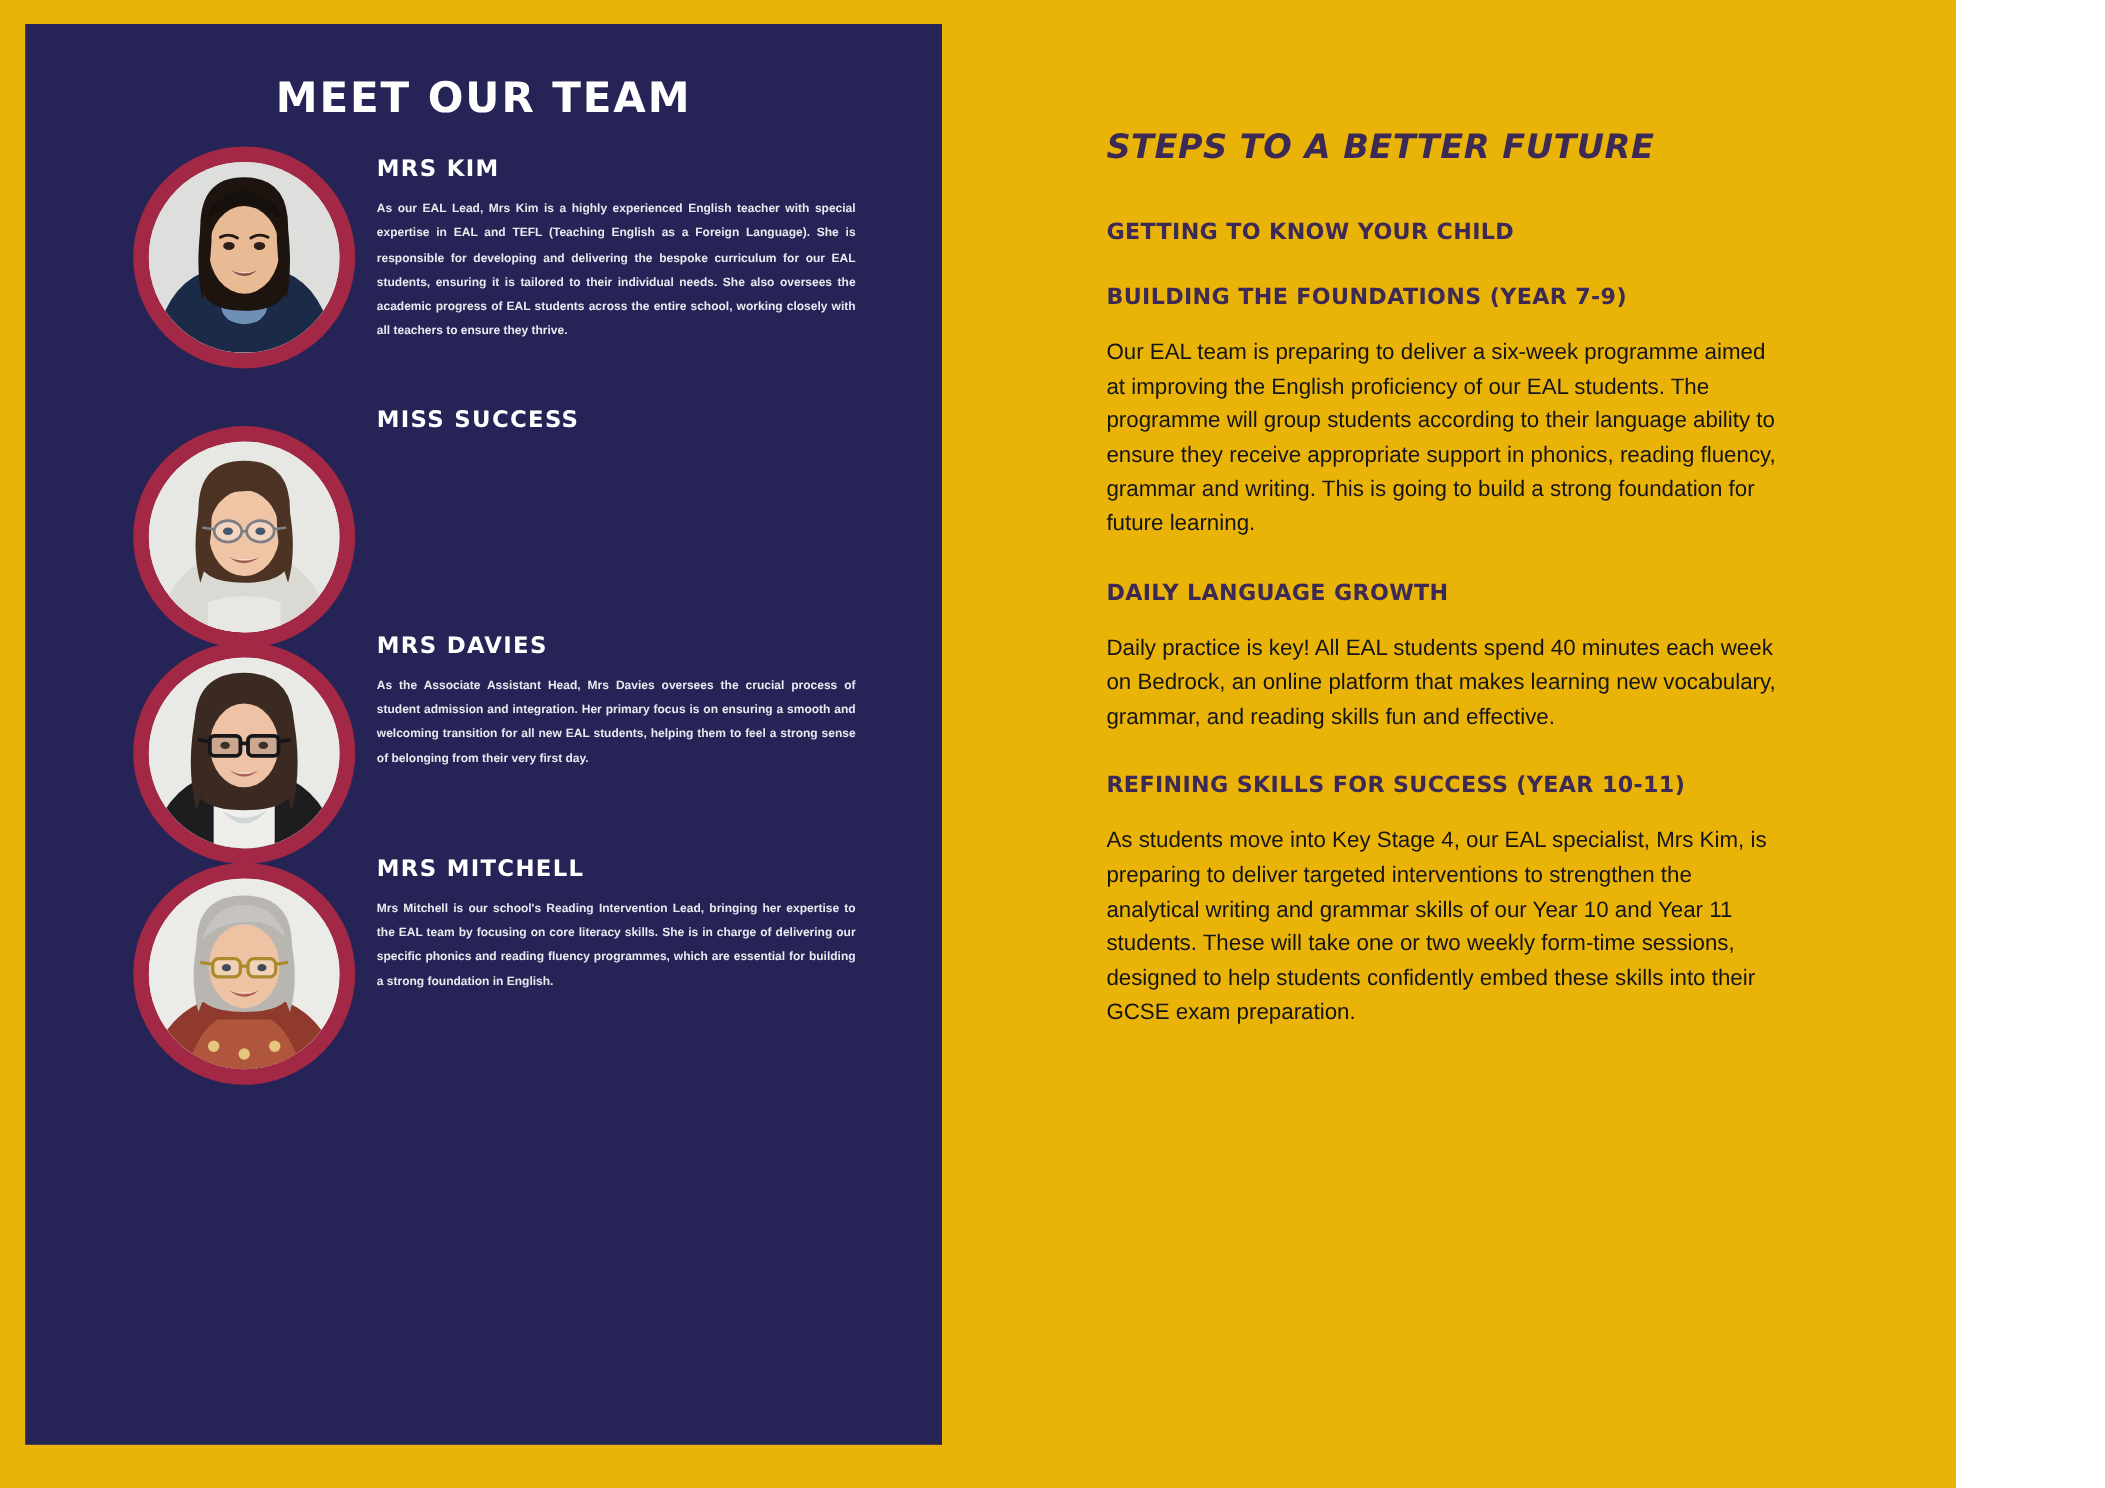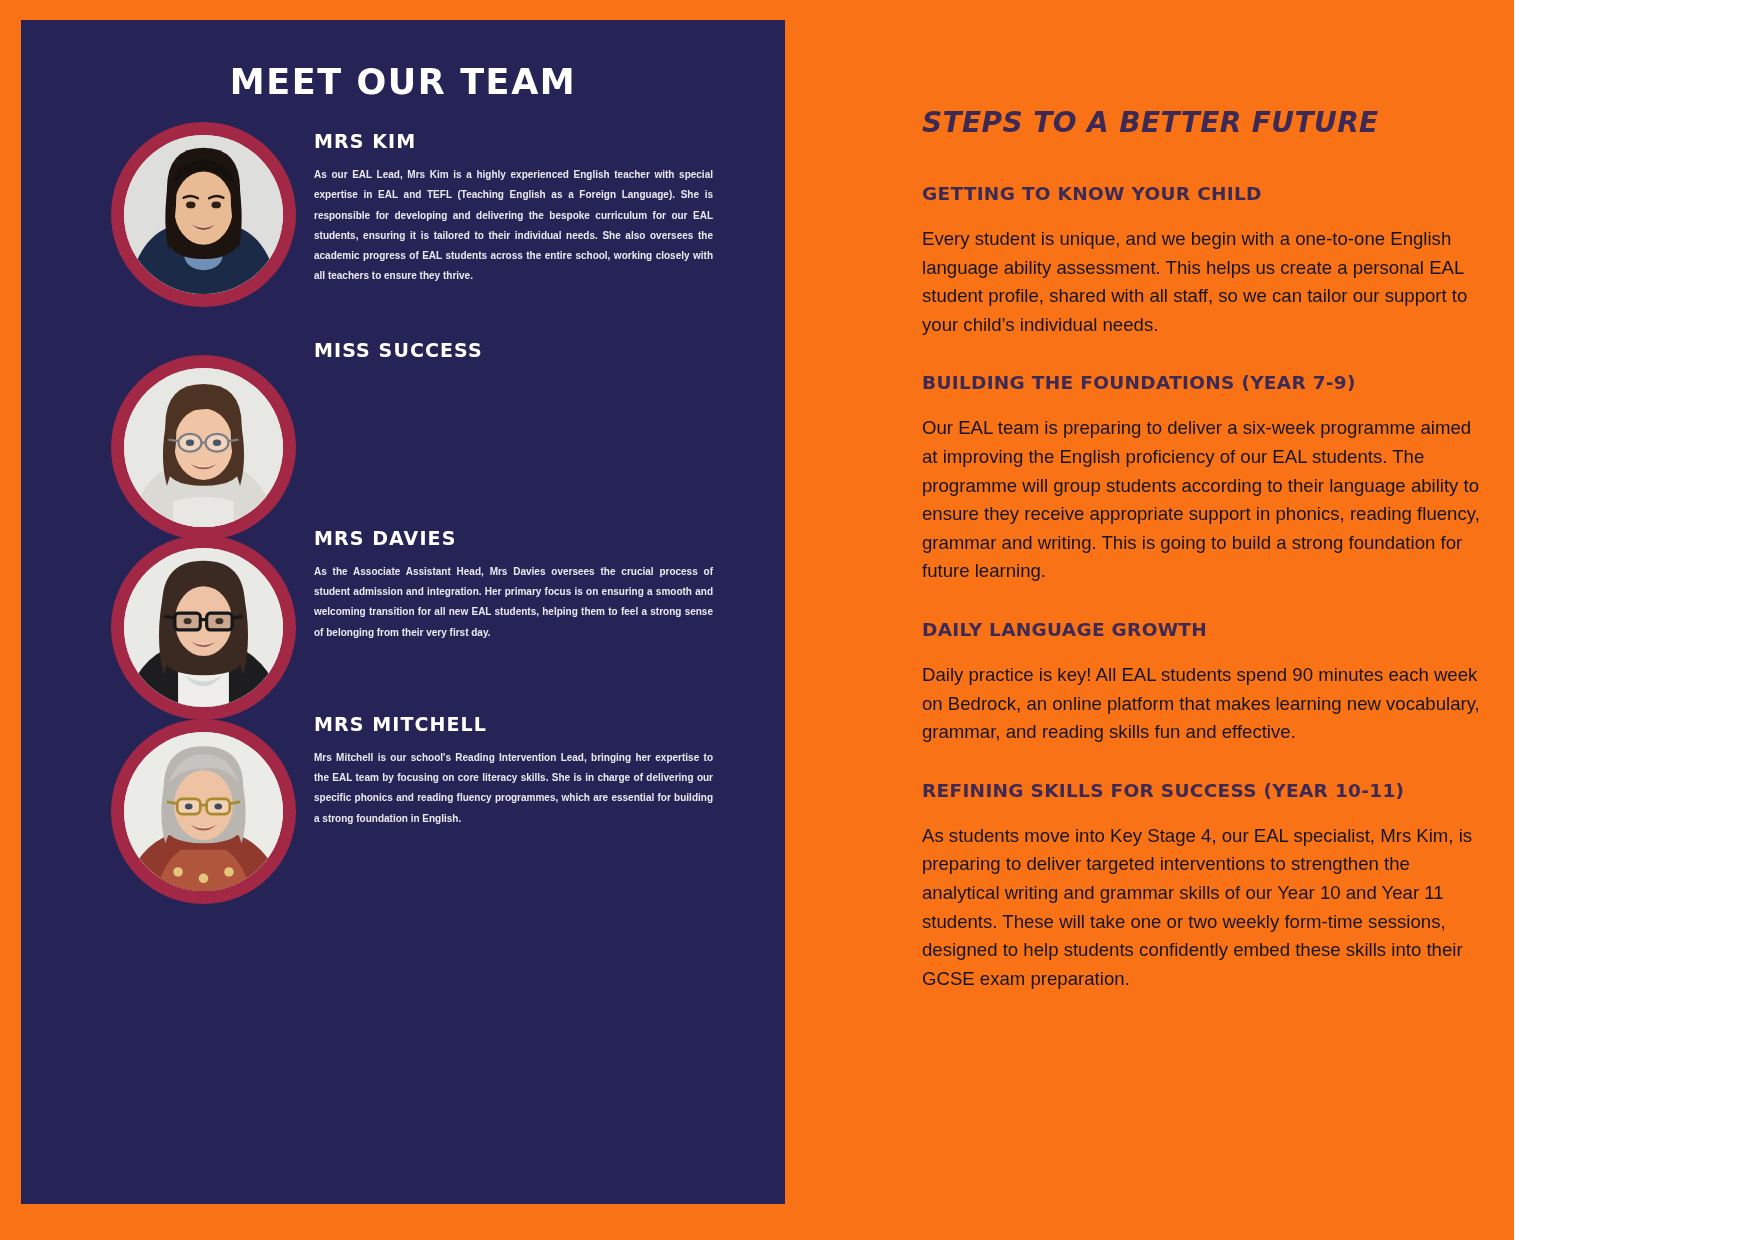--- a/index.html
+++ b/index.html
@@ -7,23 +7,23 @@
   html, body {
     width: 1754px;
     height: 1240px;
     background: #ffffff;
     font-family: "Liberation Sans", sans-serif;
     overflow: hidden;
   }
 
   .page {
     position: relative;
-    width: 1514px;
+    width: 1630px;
     height: 1240px;
-    background: #f97316;
+    background: #eab308;
   }
 
   
   .team-panel {
     position: absolute;
     left: 21px;
     top: 20px;
     width: 764px;
     height: 1184px;
     background: #262456;
@@ -282,31 +282,30 @@
 
     </div>
   </section>
 
   <section class="steps">
 
     <h1 class="steps-title">STEPS TO A BETTER FUTURE</h1>
 
     <div class="step">
       <h3 class="step-heading">GETTING TO KNOW YOUR CHILD</h3>
-      <p class="step-text">Every student is unique, and we begin with a one-to-one English language ability assessment. This helps us create a personal EAL student profile, shared with all staff, so we can tailor our support to your child’s individual needs.</p>
     </div>
 
     <div class="step">
       <h3 class="step-heading">BUILDING THE FOUNDATIONS (YEAR 7-9)</h3>
       <p class="step-text">Our EAL team is preparing to deliver a six-week programme aimed at improving the English proficiency of our EAL students. The programme will group students according to their language ability to ensure they receive appropriate support in phonics, reading fluency, grammar and writing. This is going to build a strong foundation for future learning.</p>
     </div>
 
     <div class="step">
       <h3 class="step-heading">DAILY LANGUAGE GROWTH</h3>
-      <p class="step-text">Daily practice is key! All EAL students spend 90 minutes each week on Bedrock, an online platform that makes learning new vocabulary, grammar, and reading skills fun and effective.</p>
+      <p class="step-text">Daily practice is key! All EAL students spend 40 minutes each week on Bedrock, an online platform that makes learning new vocabulary, grammar, and reading skills fun and effective.</p>
     </div>
 
     <div class="step">
       <h3 class="step-heading">REFINING SKILLS FOR SUCCESS (YEAR 10-11)</h3>
       <p class="step-text">As students move into Key Stage 4, our EAL specialist, Mrs Kim, is preparing to deliver targeted interventions to strengthen the analytical writing and grammar skills of our Year 10 and Year 11 students. These will take one or two weekly form-time sessions, designed to help students confidently embed these skills into their GCSE exam preparation.</p>
     </div>
 
   </section>
 
 </div>

